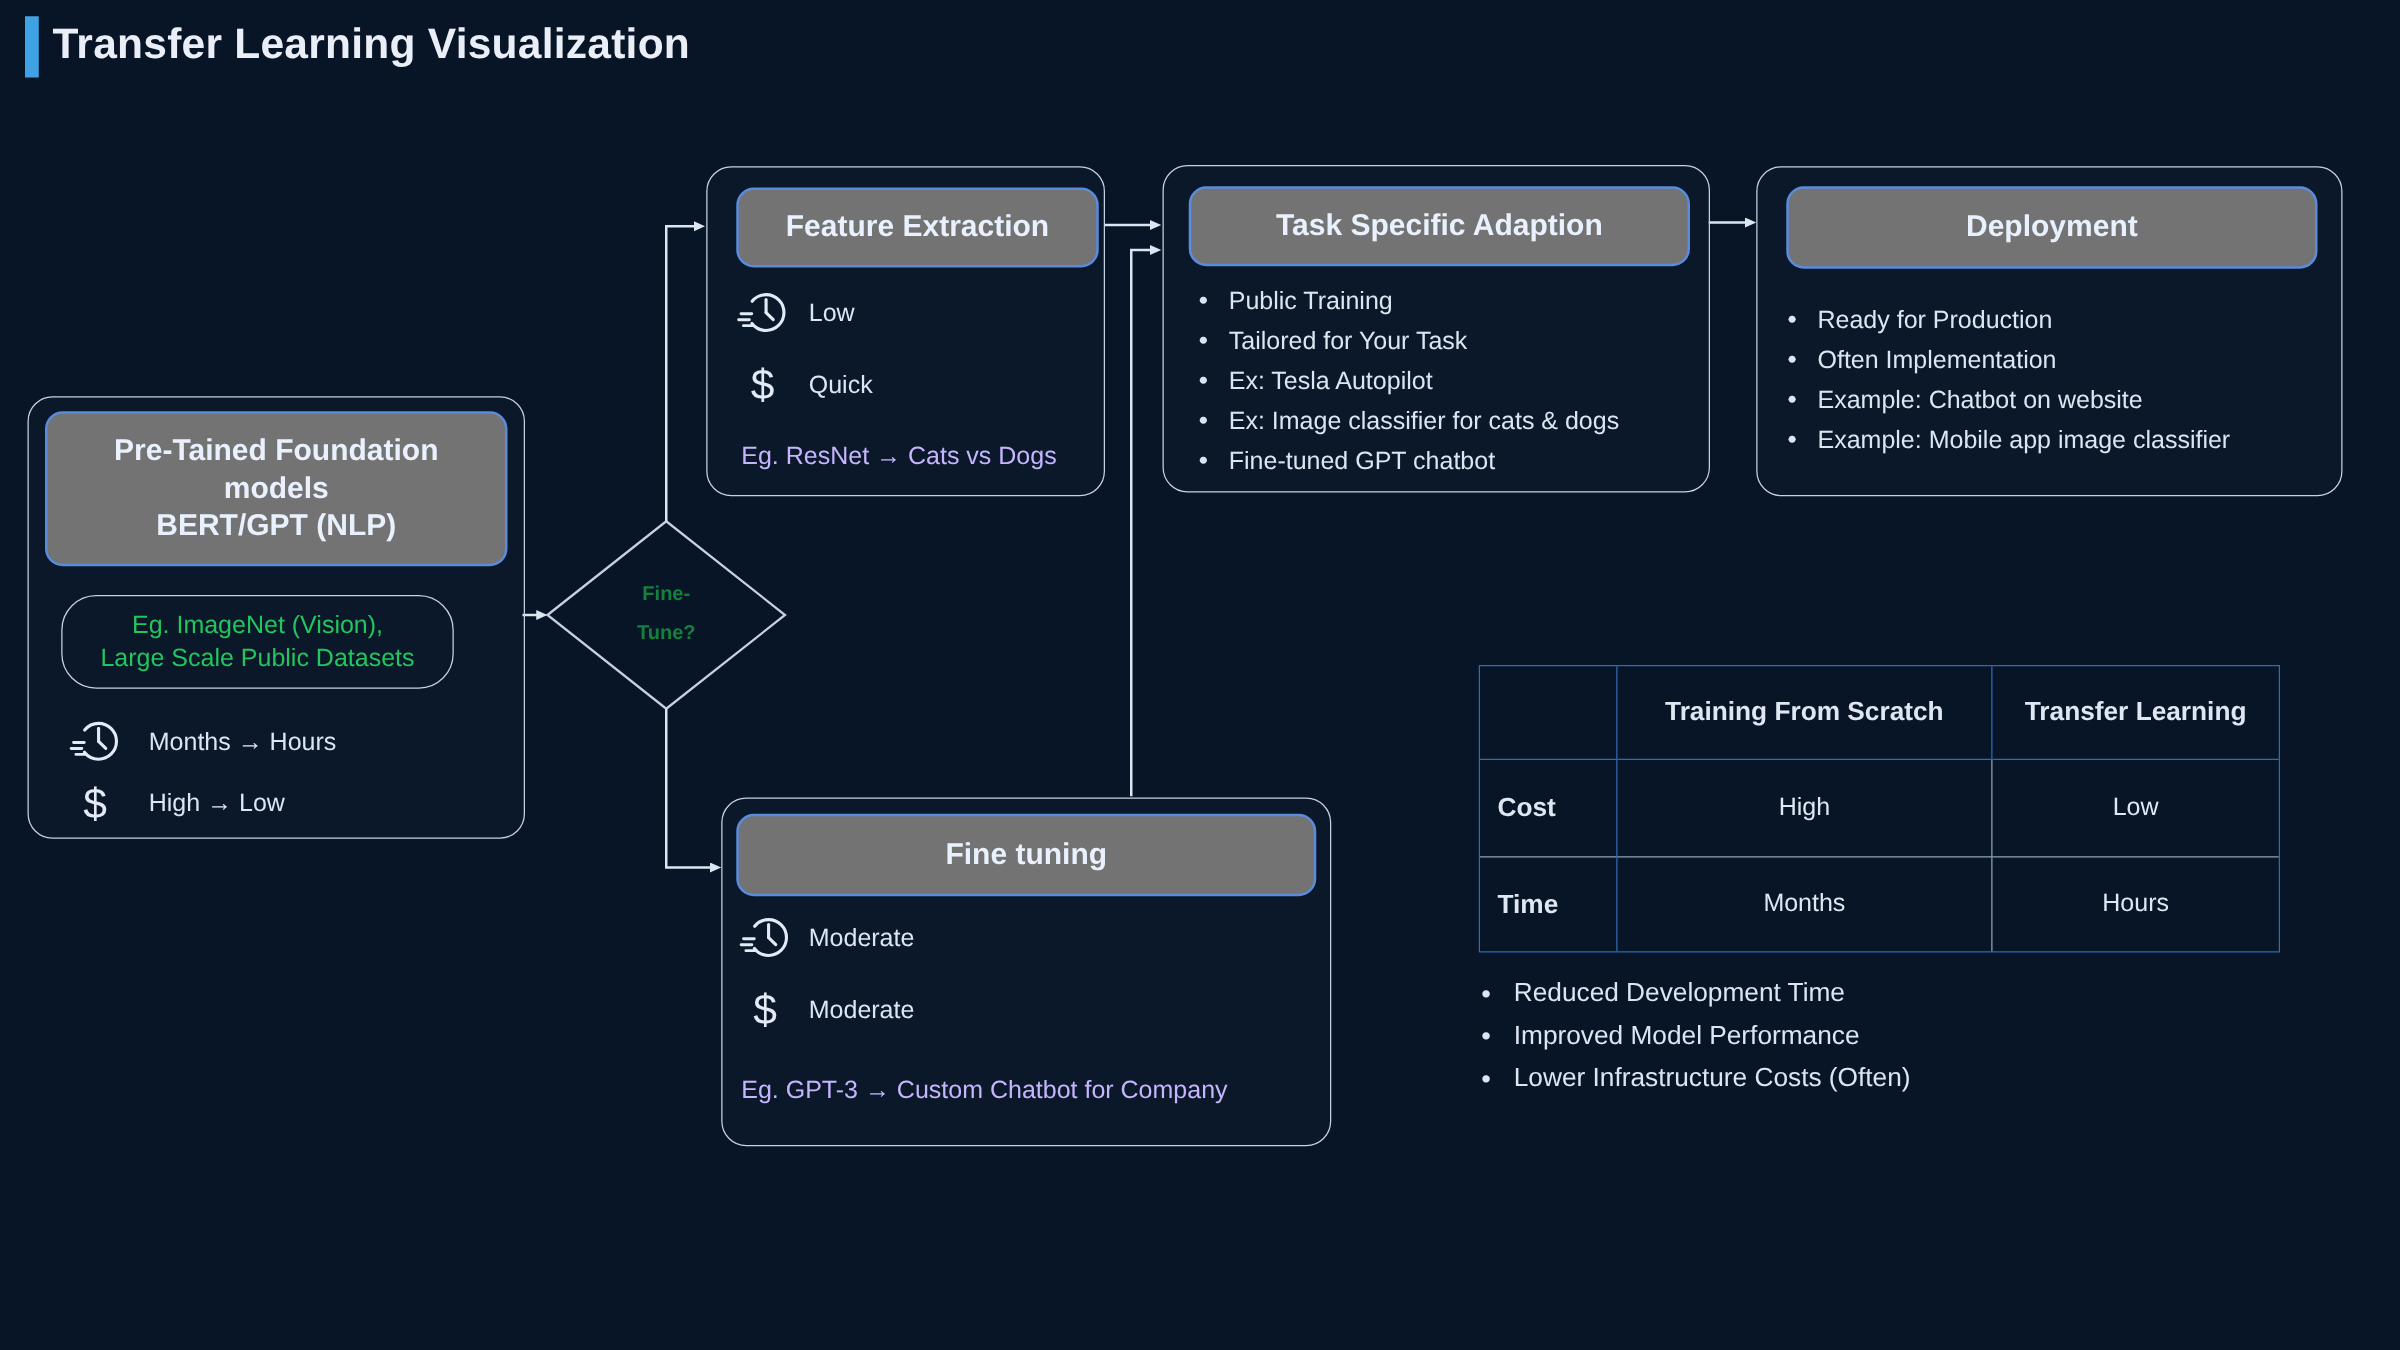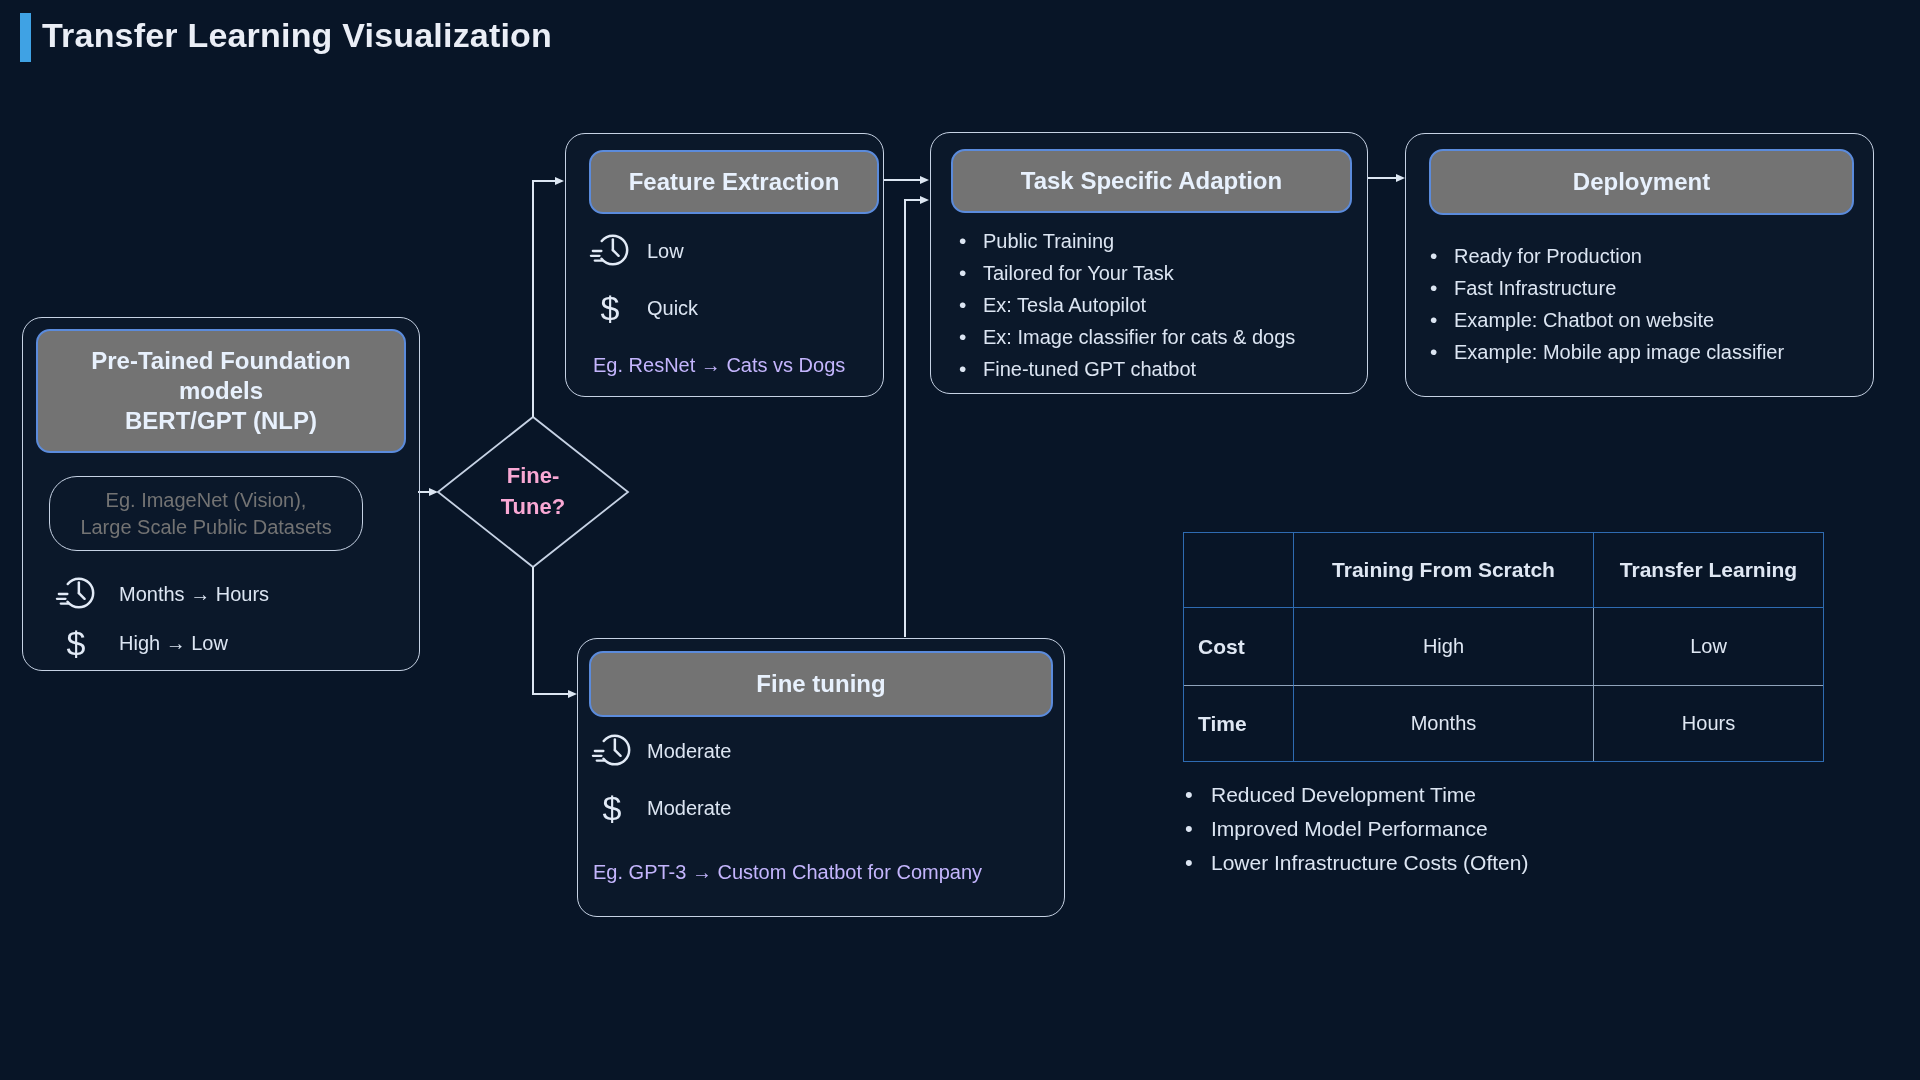--- a/index.html
+++ b/index.html
@@ -8,30 +8,30 @@
   .accent-bar{position:absolute;left:20px;top:13px;width:11px;height:49px;background:#3fa2e4;}
   .page-title{position:absolute;left:42px;top:16px;font-size:34px;font-weight:bold;color:#eaeef6;letter-spacing:.2px;}
 
   svg.overlay{position:absolute;left:0;top:0;width:1920px;height:1080px;pointer-events:none;}
 
   .node-outer{position:absolute;border:1.5px solid #c6d2e4;border-radius:20px;background:rgba(255,255,255,0.015);}
   .node-header{position:absolute;background:#737373;border:2px solid #5b8bdc;border-radius:14px;
                display:flex;flex-direction:column;align-items:center;justify-content:center;text-align:center;
                font-weight:bold;font-size:24px;color:#e8f1fd;line-height:30px;}
   .pill{position:absolute;border:1.5px solid #c6d2e4;border-radius:28px;display:flex;flex-direction:column;
-        align-items:center;justify-content:center;text-align:center;font-size:20px;line-height:27px;color:#737373;}
+        align-items:center;justify-content:center;text-align:center;font-size:20px;line-height:27px;color:#22c55e;}
   .icon-row{position:absolute;display:flex;align-items:center;height:44px;font-size:20px;color:#dce5f2;}
   .icon-slot{width:42px;flex:0 0 42px;display:flex;align-items:center;justify-content:center;}
   .dollar{font-size:34px;font-weight:500;color:#e2eaf6;}
   .example-text{position:absolute;font-size:20px;color:#c4b5fd;white-space:nowrap;}
   .bullets{position:absolute;list-style:none;margin:0;padding:0;font-size:20px;color:#dce5f2;}
   .bullets li{display:flex;align-items:center;line-height:32px;white-space:nowrap;}
   .bullets li::before{content:"•";flex:0 0 24px;width:24px;font-size:21px;}
   .decision-label{position:absolute;left:491px;top:460px;width:84px;text-align:center;
-                  font-size:22px;font-weight:bold;line-height:31px;color:#f9a8d4;}
+                  font-size:16px;font-weight:bold;line-height:31px;color:#15803d;}
 
   .ctable{position:absolute;left:1183px;top:532px;display:grid;
           grid-template-columns:110px 300px 229px;grid-template-rows:75px 78px 75px;
           border:1px solid #2e6bb2;}
   .ctable .cell{display:flex;align-items:center;justify-content:center;font-size:20px;color:#dfe7f3;
                 border-right:1px solid #8fa3bb;border-bottom:1px solid #8fa3bb;}
   .ctable .hdr{font-weight:bold;font-size:21px;border-right-color:#2e6bb2;border-bottom-color:#2e6bb2;}
   .ctable .c0{justify-content:flex-start;padding-left:14px;font-weight:bold;font-size:21px;border-right-color:#2e6bb2;}
   .ctable .last-col{border-right:none;}
   .ctable .last-row{border-bottom:none;}
@@ -125,21 +125,21 @@
       <li>Fine-tuned GPT chatbot</li>
     </ul>
   </div>
 
   <div class="node-outer" style="left:1405px;top:133px;width:467px;height:262px;">
     <div class="node-header" style="left:23px;top:15px;width:421px;height:62px;">
       <div>Deployment</div>
     </div>
     <ul class="bullets" style="left:24px;top:106px;line-height:31px;">
       <li>Ready for Production</li>
-      <li>Fast Infrastructure</li>
+      <li>Often Implementation</li>
       <li>Example: Chatbot on website</li>
       <li>Example: Mobile app image classifier</li>
     </ul>
   </div>
 
   <div class="node-outer" style="left:577px;top:638px;width:486px;height:277px;">
     <div class="node-header" style="left:11px;top:12px;width:460px;height:62px;">
       <div>Fine tuning</div>
     </div>
     <div class="icon-row" style="left:13px;top:90px;">

